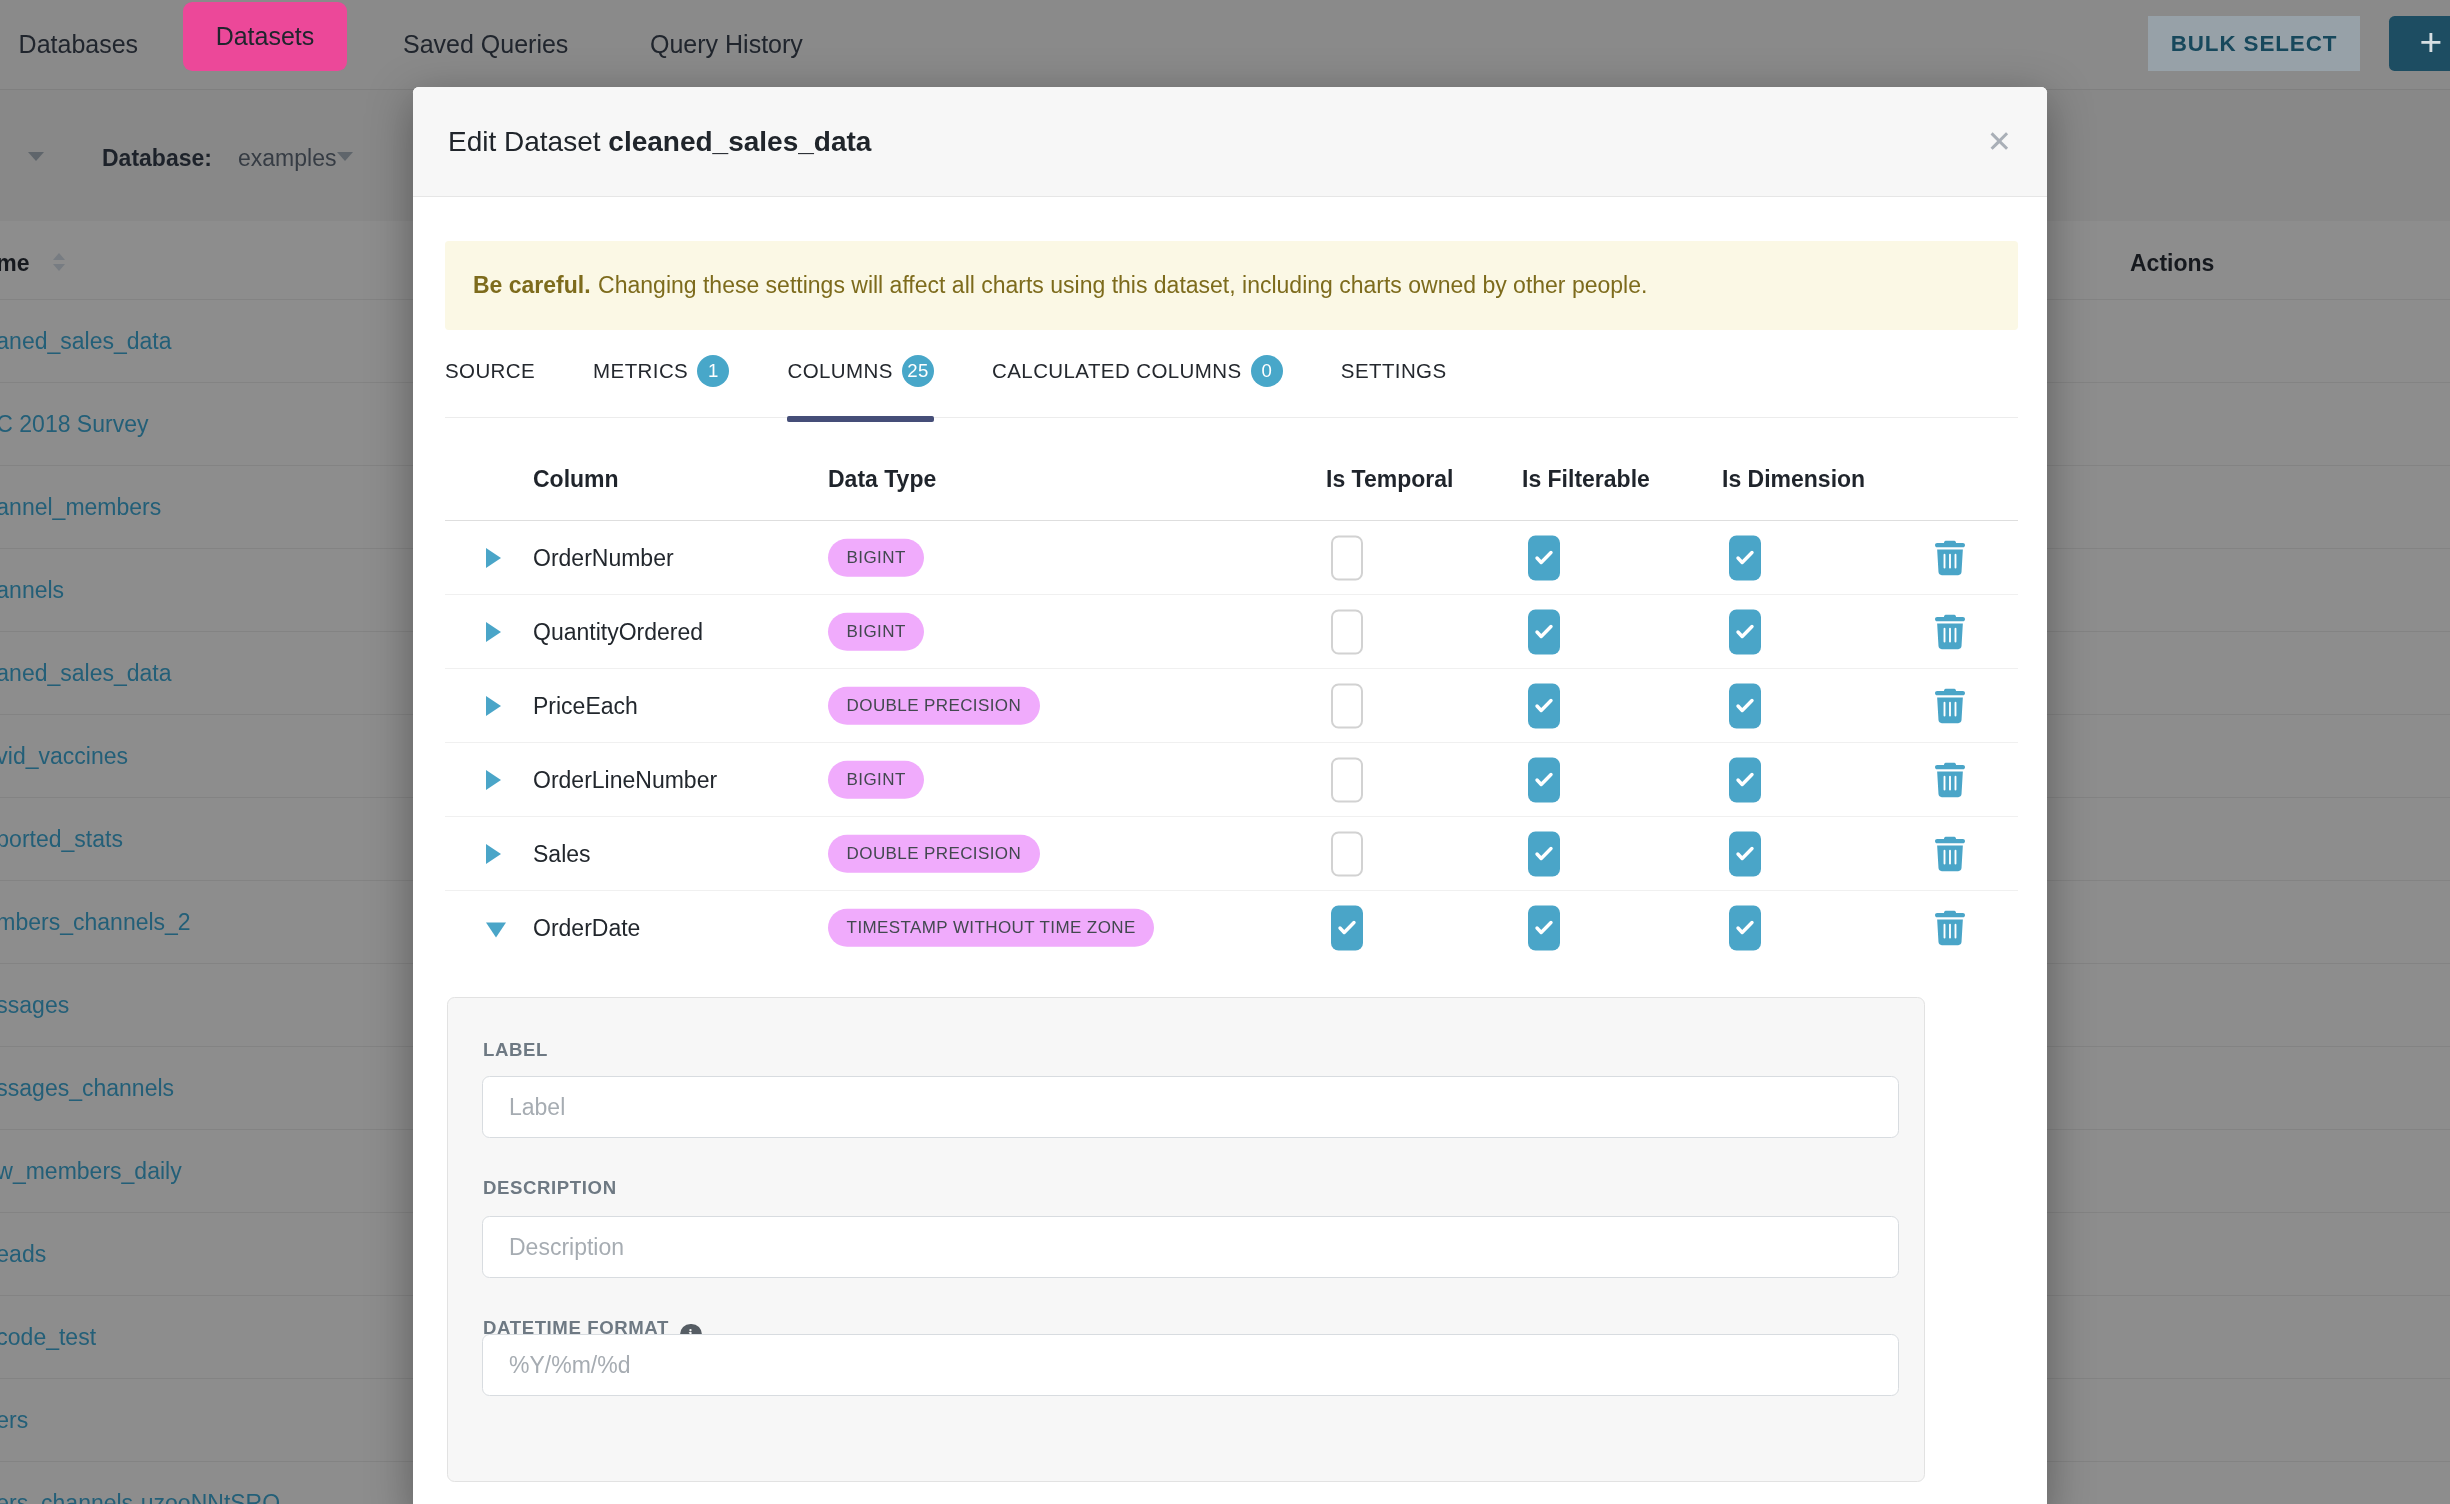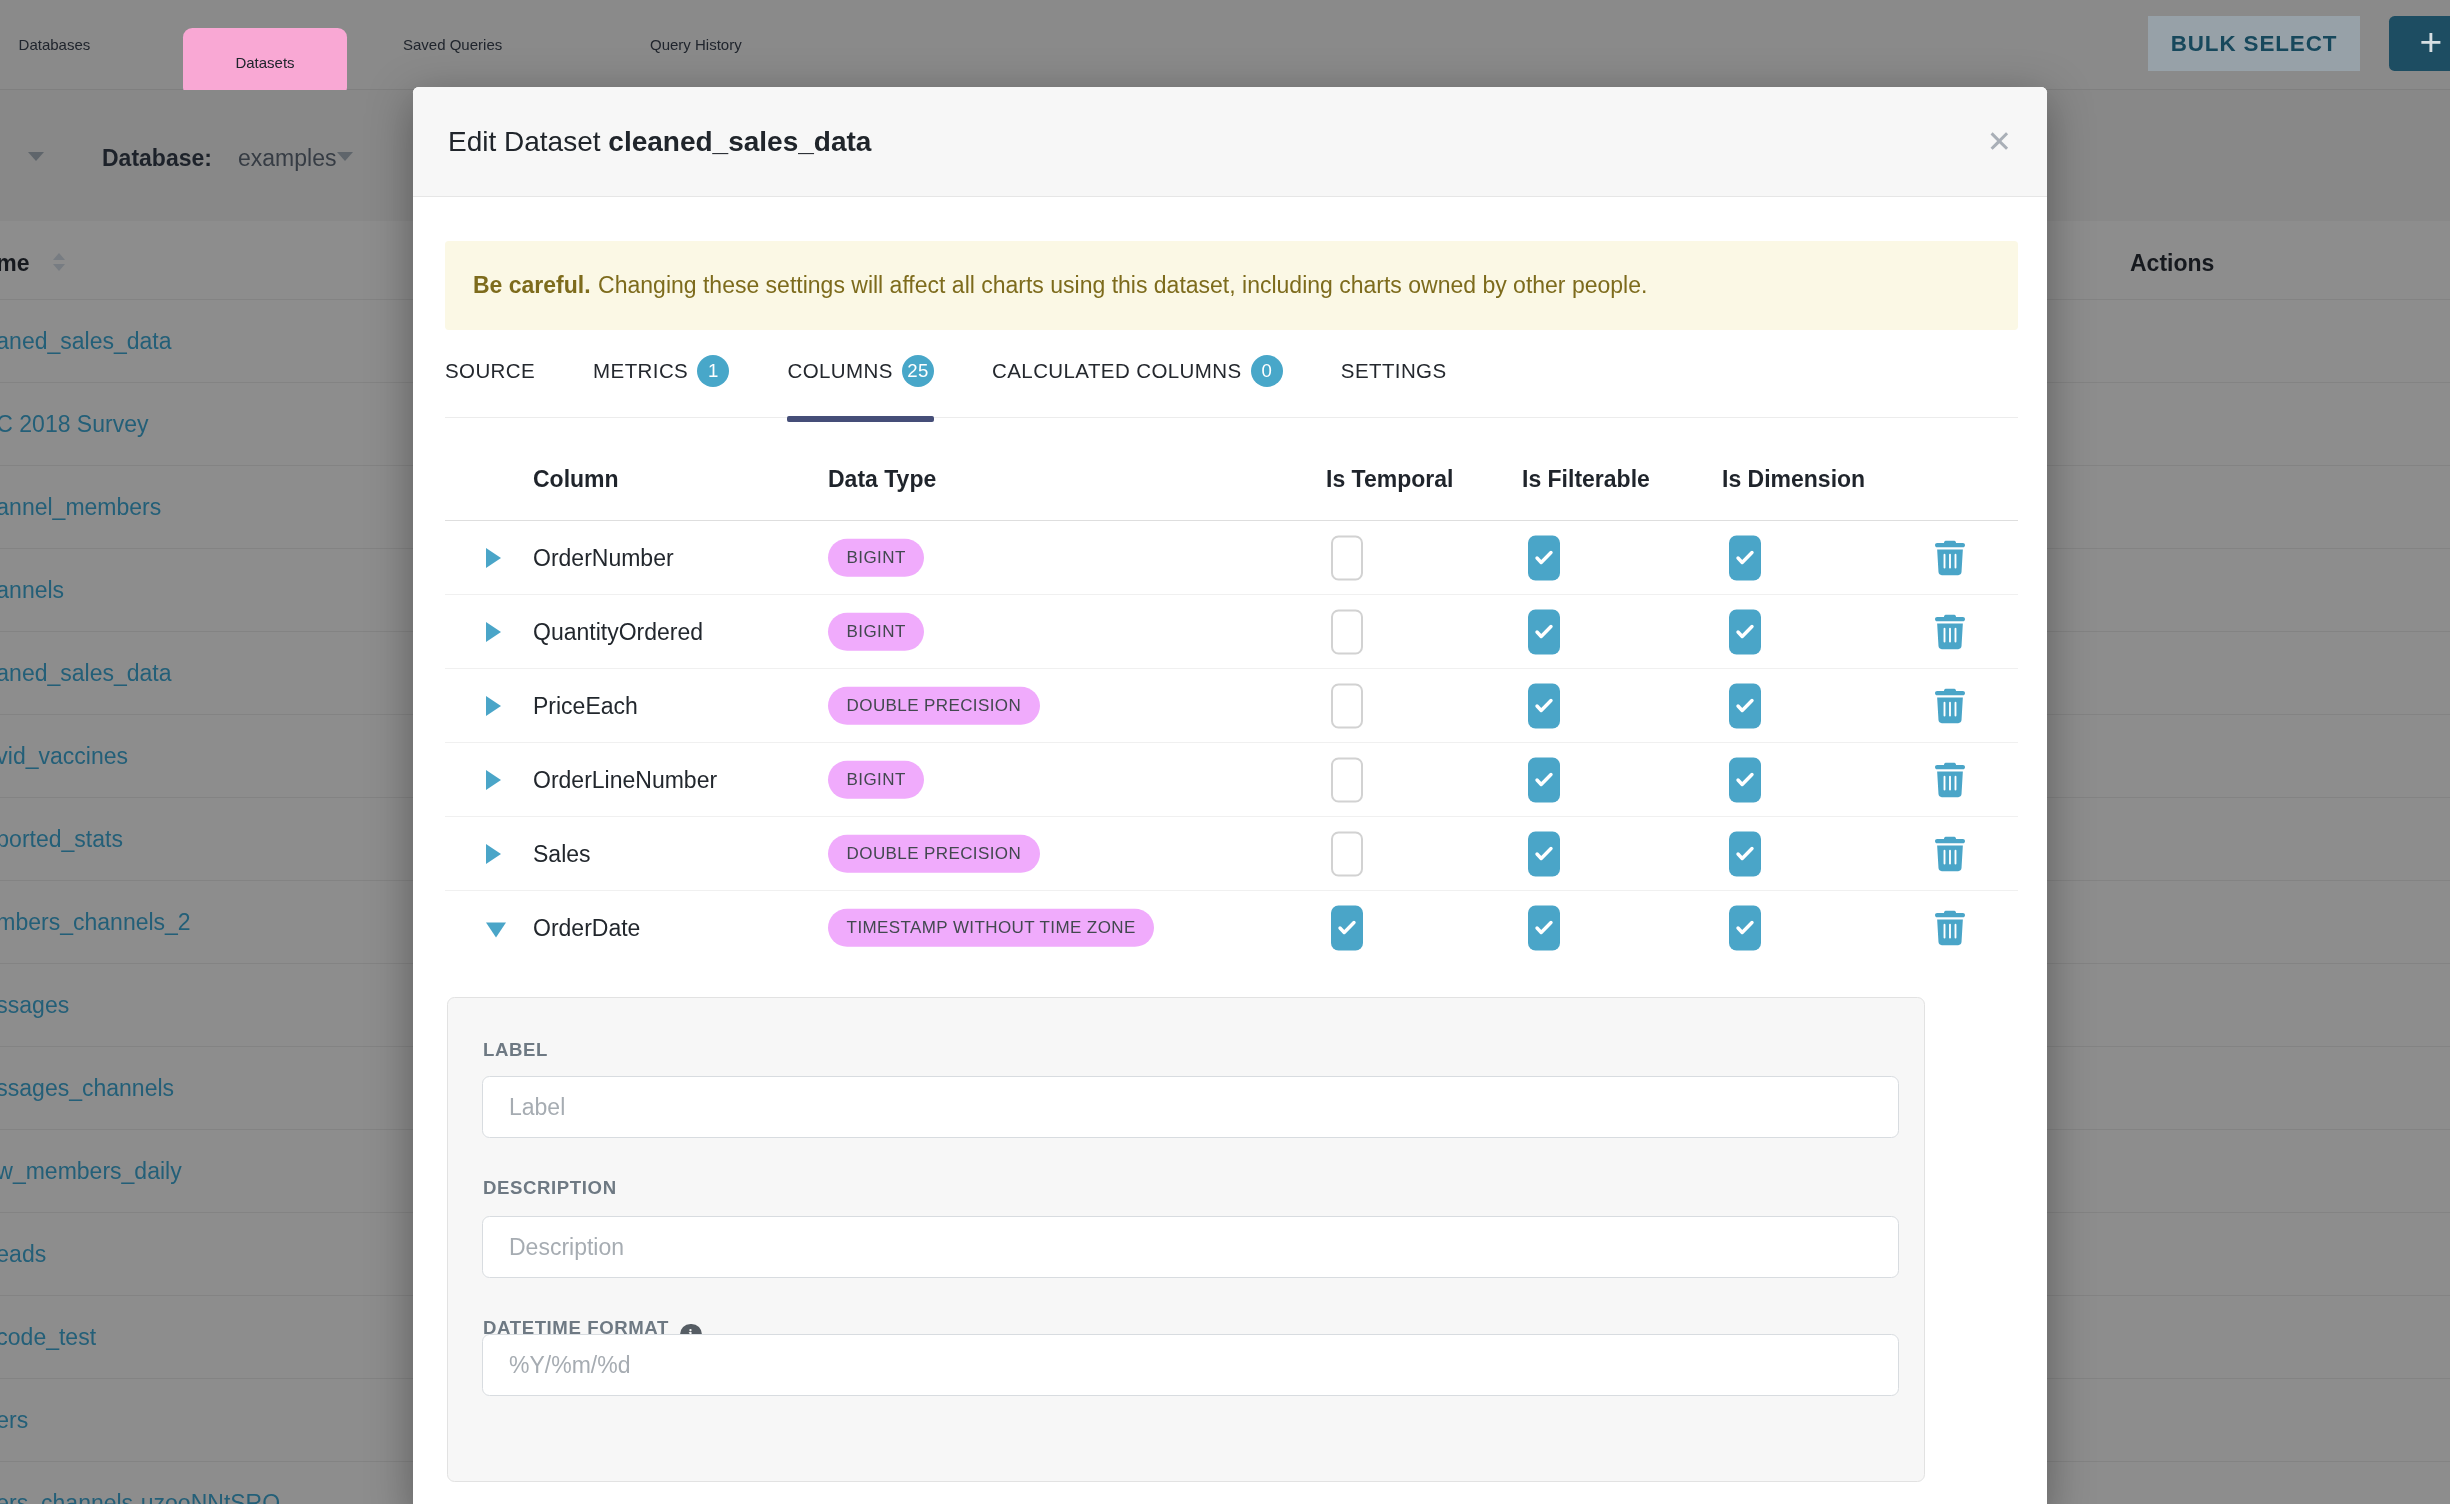--- a/index.html
+++ b/index.html
@@ -3,24 +3,24 @@
 <meta charset="utf-8">
 <style>
   html,body{margin:0;padding:0;background:#666;}
   .screen{position:relative;width:2450px;height:1505px;overflow:hidden;
           font-family:"Liberation Sans", sans-serif;background:#8d8d8d;}
 
   
   .topnav{position:absolute;left:0;top:0;width:100%;height:89px;background:#8a8a8a;
           border-bottom:0.9px solid #7f7f7f;}
   .nav-item{position:absolute;top:0;height:89px;display:flex;align-items:center;
-            font-size:15px;color:#20252d;cursor:pointer;}
+            font-size:25px;color:#20252d;cursor:pointer;}
   .nav-item.n0{left:18.6px;}
-  .nav-item.n1{left:183px;width:164px;justify-content:center;background:#f9a8d4;border-radius:9.3px;
-               top:28px;height:69px;text-align:center;}
+  .nav-item.n1{left:183px;width:164px;justify-content:center;background:#ec4899;border-radius:9.3px;
+               top:2px;height:69px;text-align:center;}
   .nav-item.n2{left:403px;}
   .nav-item.n3{left:650px;}
   .bulk-btn{position:absolute;left:2148px;top:16px;width:212px;height:55px;background:#97a1a8;
             border:none;border-radius:0;color:#17485c;font-size:22.4px;font-weight:700;
             letter-spacing:0.9px;font-family:inherit;}
   .add-btn{position:absolute;left:2389px;top:16px;width:84px;height:55px;background:#1d4d62;
            border:none;border-radius:5.6px;display:flex;align-items:center;justify-content:center;}
   .add-btn::before{content:"+";color:#d6dee2;font-size:39px;font-weight:400;line-height:1;margin-top:-3.7px;}
 
   .filterzone{position:absolute;left:0;top:90px;width:100%;height:131px;background:#888888;}

